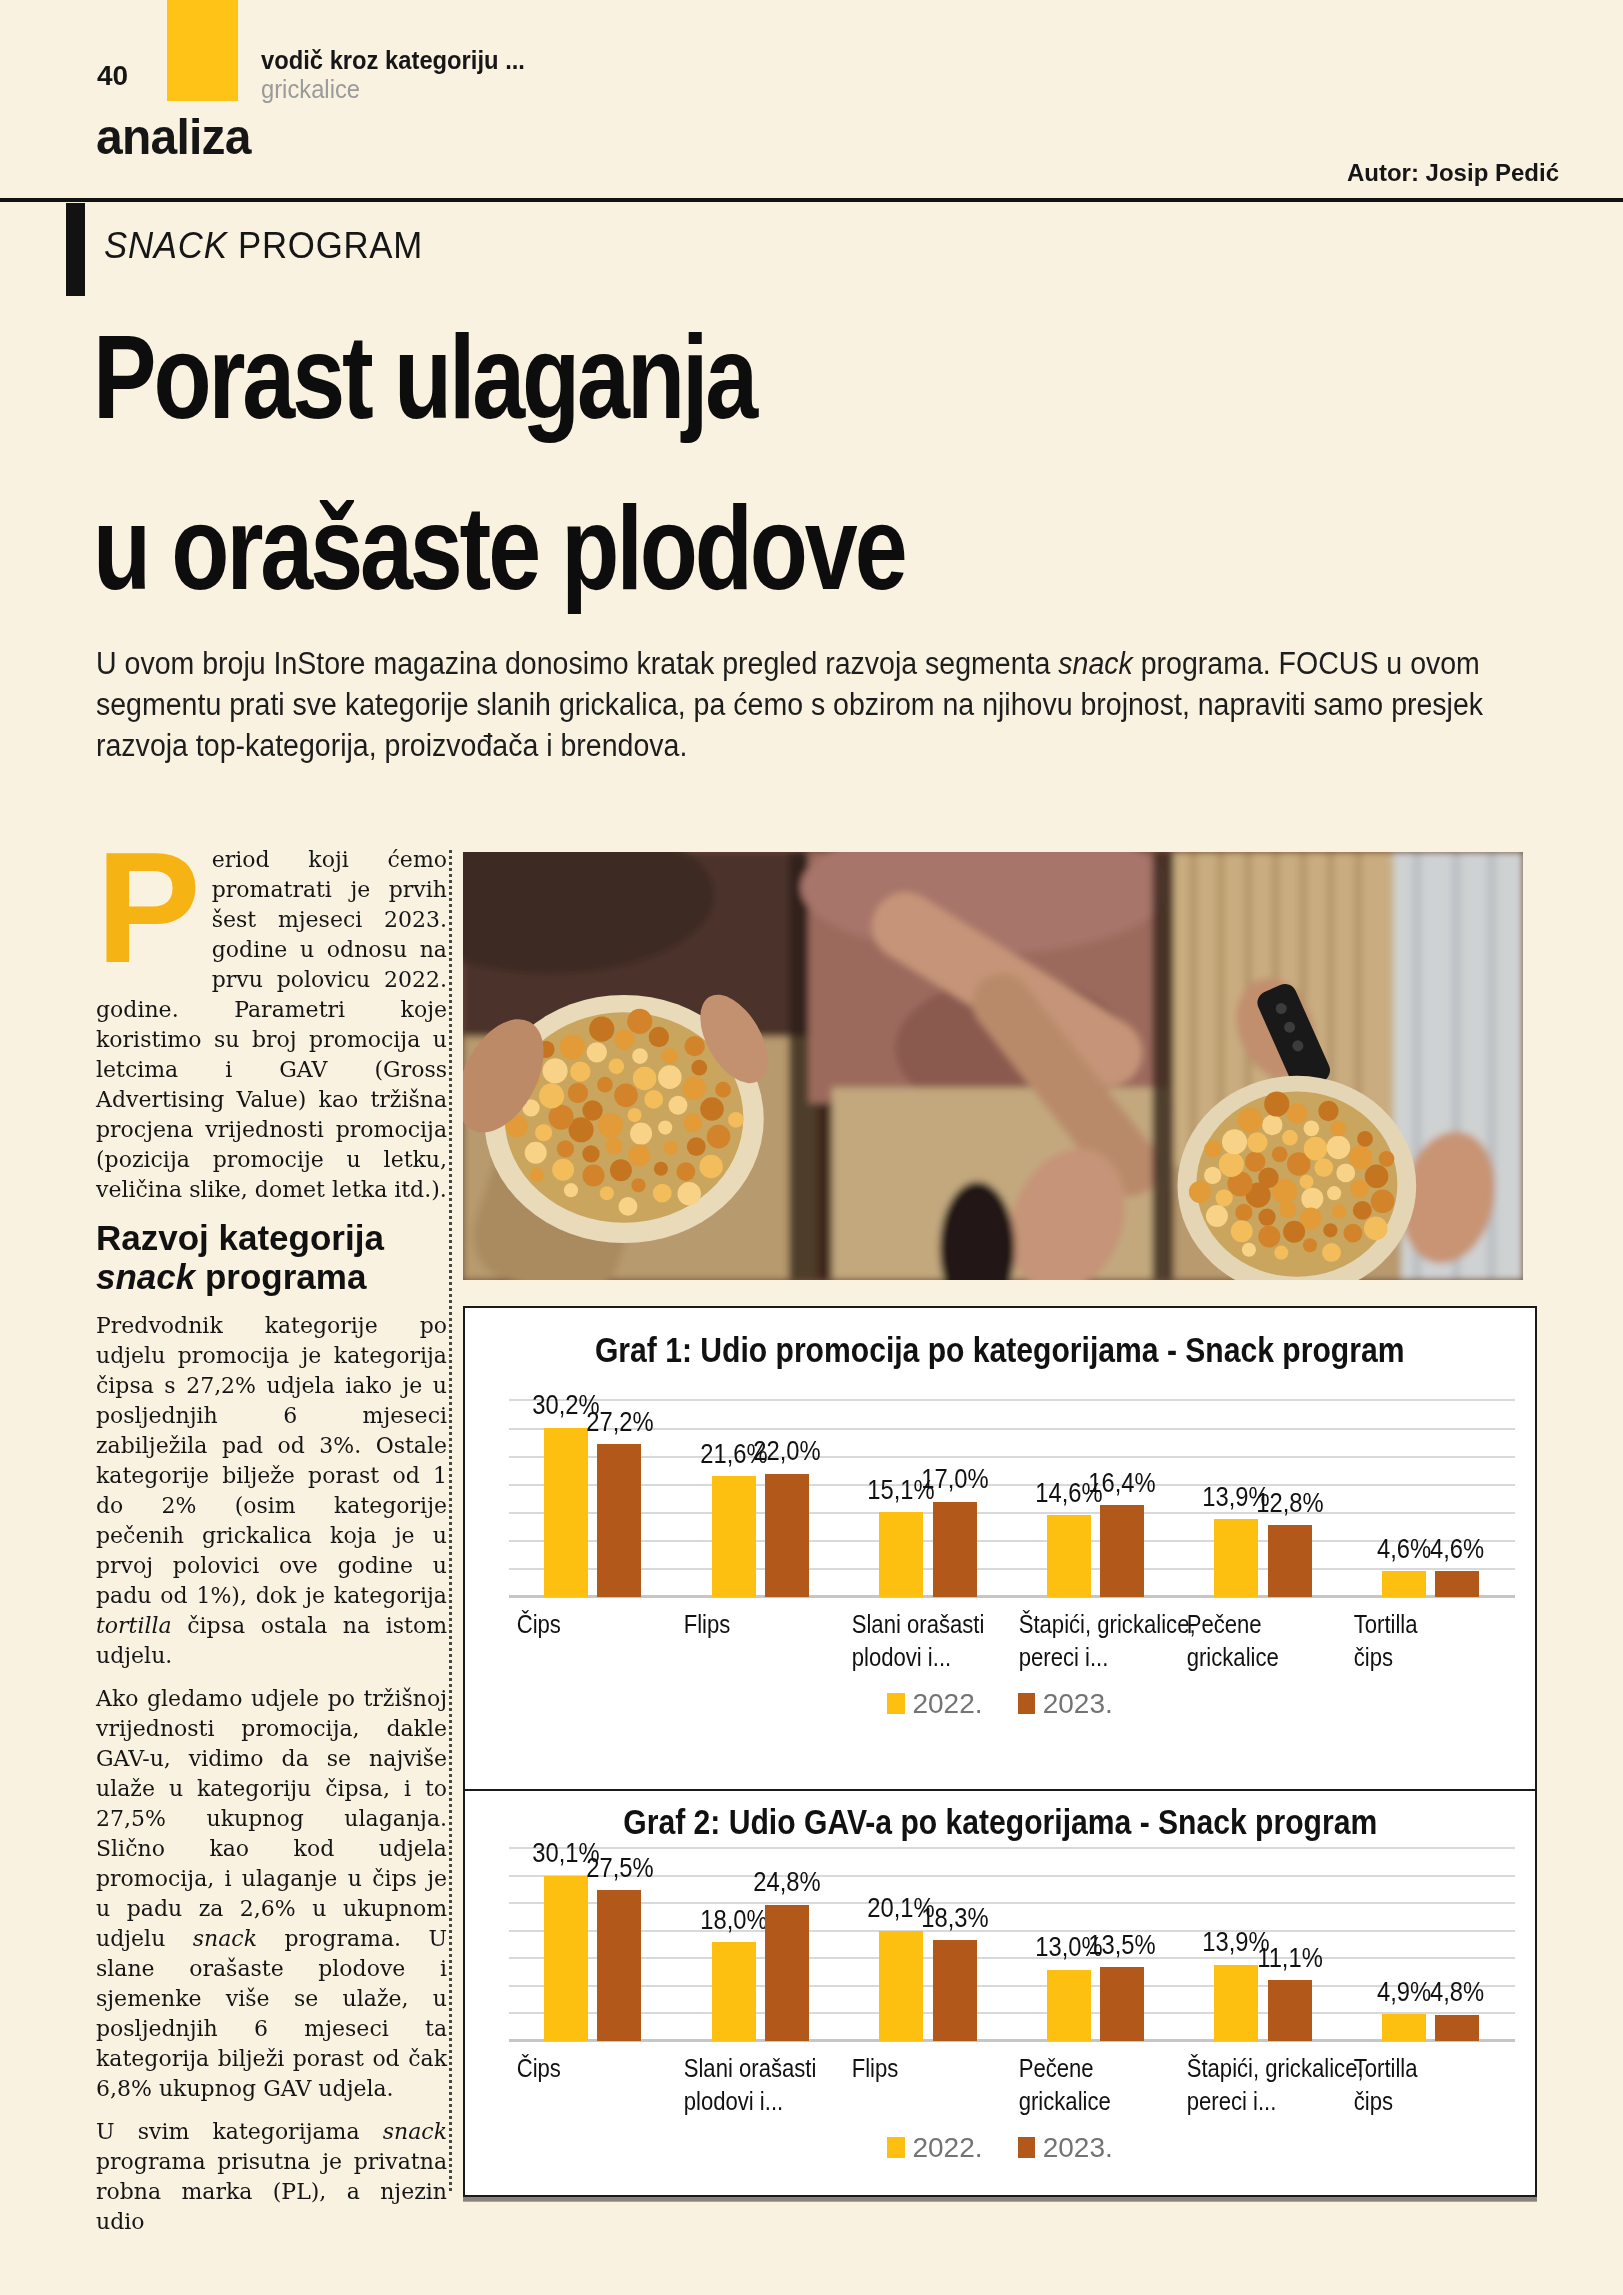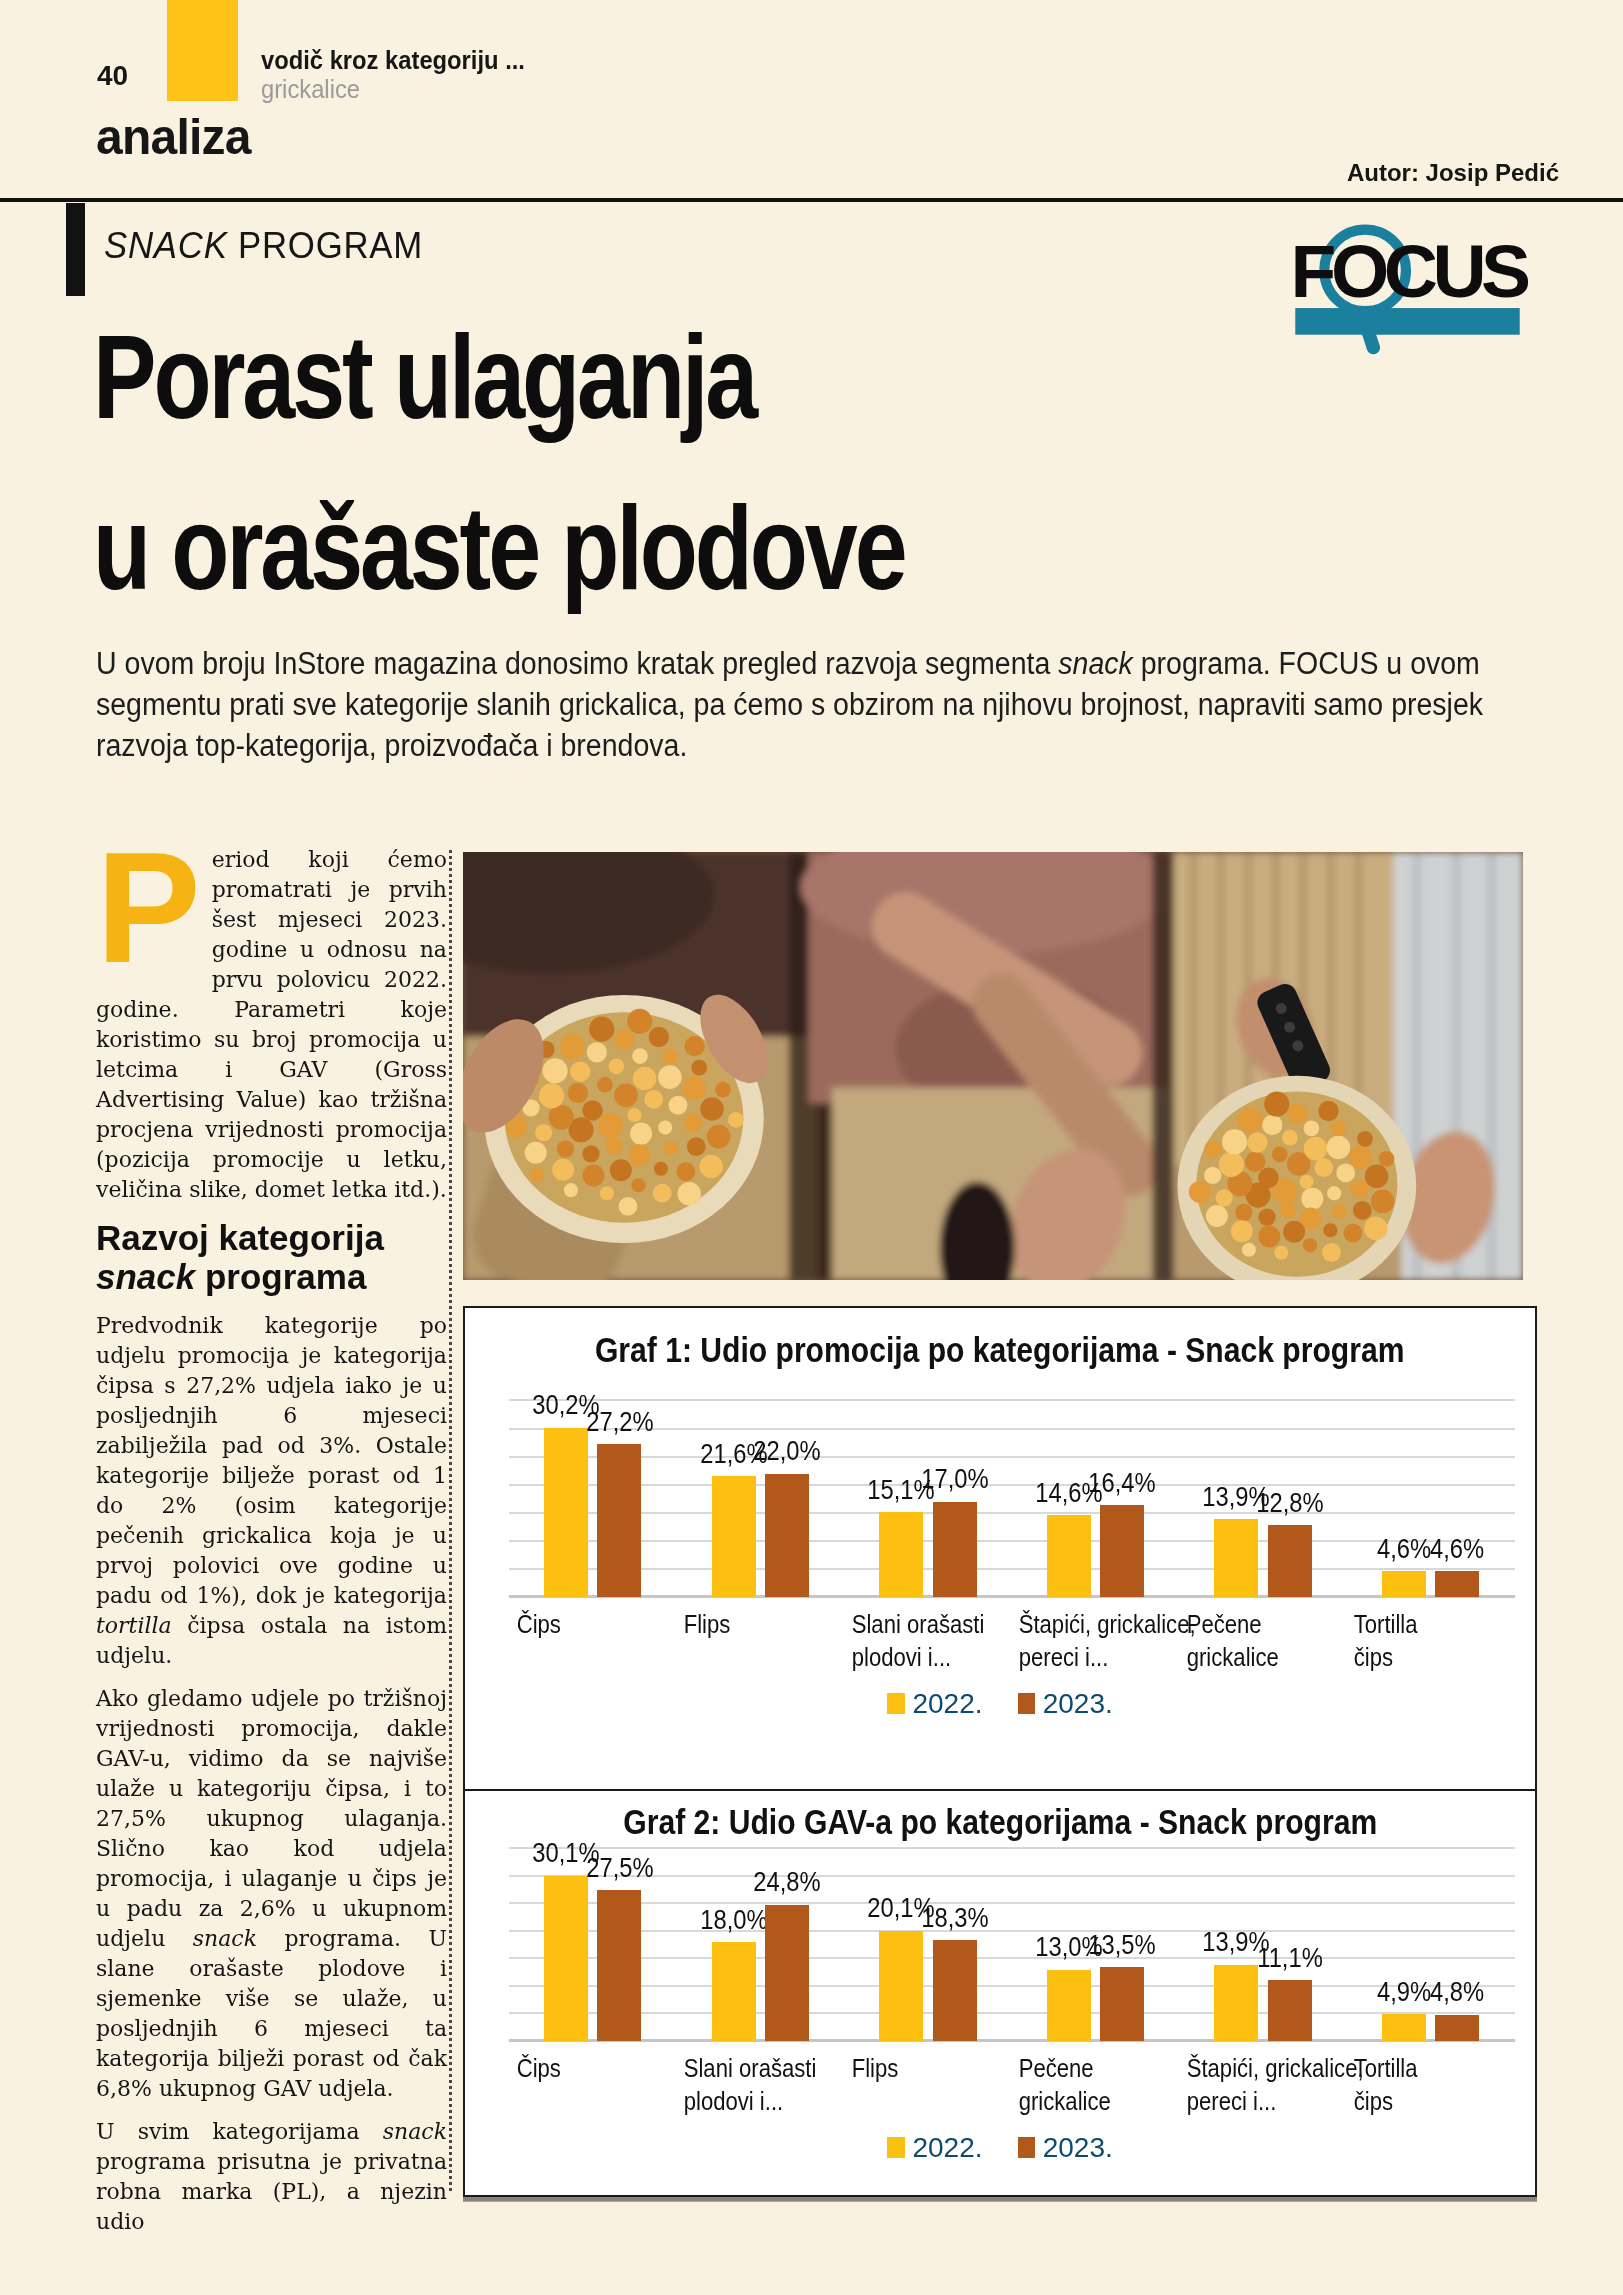--- a/index.html
+++ b/index.html
@@ -59,21 +59,21 @@
   #chart-1 .plot{height:196px;margin-top:31px;} #chart-2 .plot{height:172px;margin-top:27px;}
   .gridline{position:absolute;left:0;right:0;height:2.4px;background:#D9D9D9;}
   .gridline.zero{background:#C6C6C6;}
   .bar{position:absolute;bottom:0;width:44px;}
   .val-label{position:absolute;width:126px;text-align:center;font-size:27px;color:#111;
              transform:scaleX(.88);white-space:nowrap;}
   .cats{position:relative;height:75px;margin:11px 20.4px 0 44px;}
   .cat{position:absolute;width:236px;text-align:left;font-size:26px;line-height:1.25;color:#111;}
   .cat span{display:block;transform:scaleX(.85);white-space:nowrap;}
   .legend{display:flex;justify-content:center;align-items:center;gap:35px;margin-top:4.7px;}
-  .legend-item{display:flex;align-items:center;gap:7.9px;font-size:28px;color:#0c4a6e;}
+  .legend-item{display:flex;align-items:center;gap:7.9px;font-size:28px;color:#737373;}
   .legend-swatch{width:17.3px;height:20.4px;display:inline-block;}
 </style>
 </head>
 <body>
 
 <div class="page">
 
   <div class="pagenum">40</div>
   <div class="kicker-block"></div>
   <div class="kicker">
@@ -82,28 +82,20 @@
   </div>
   <div class="section">analiza</div>
   <div class="author">Autor: Josip Pedić</div>
   <div class="top-rule"></div>
 
   <div class="eyebrow-bar"></div>
   <div class="eyebrow">
     <span class="it">SNACK</span><span> PROGRAM</span>
   </div>
 
-  <div class="logo">
-    <svg width="237" height="135" viewBox="0 0 302 172">
-      <rect x="8" y="102" width="286" height="34" fill="#1B7F9E"></rect>
-      <circle cx="97" cy="54" r="52" fill="none" stroke="#1B7F9E" stroke-width="13"></circle>
-      <rect x="92" y="100" width="17" height="62" rx="8" fill="#1B7F9E" transform="rotate(-18 100 131)"></rect>
-    </svg>
-    <div class="logo-text">FOCUS</div>
-  </div>
 
   <div class="headline hl1">Porast ulaganja</div>
   <div class="headline hl2">u orašaste plodove</div>
 
   <div class="intro"><span>U ovom broju InStore magazina donosimo kratak pregled razvoja segmenta </span><span class="it">snack</span><span> programa. FOCUS u ovom segmentu prati sve kategorije slanih grickalica, pa ćemo s obzirom na njihovu brojnost, napraviti samo presjek razvoja top-kategorija, proizvođača i brendova.</span></div>
 
   <div class="column">
     <p><span class="dropcap">P</span><span>eriod koji ćemo promatrati je prvih šest mjeseci 2023. godine u odnosu na prvu polovicu 2022. godine. Parametri koje koristimo su broj promocija u letcima i GAV (Gross Advertising Value) kao tržišna procjena vrijednosti promocija (pozicija promocije u letku, veličina slike, domet letka itd.).</span></p>
     <div class="subhead">
       <span>Razvoj kategorija</span><br>

